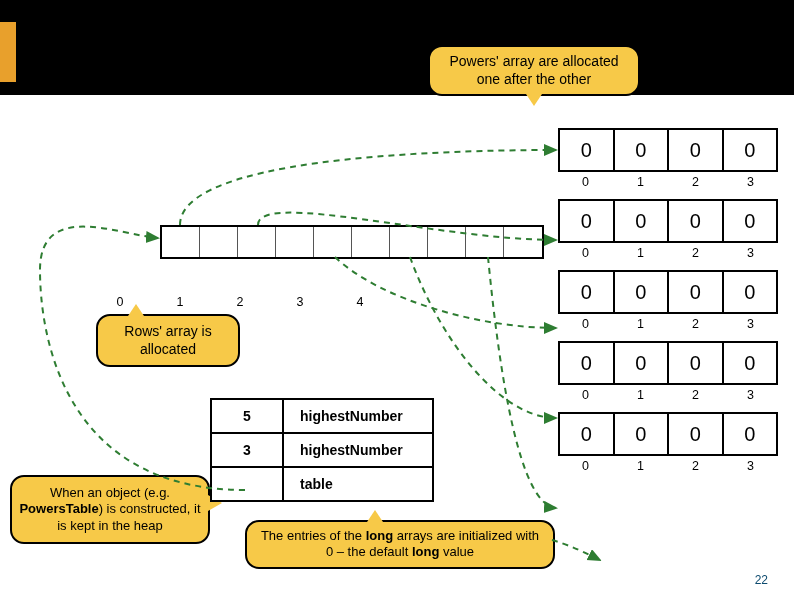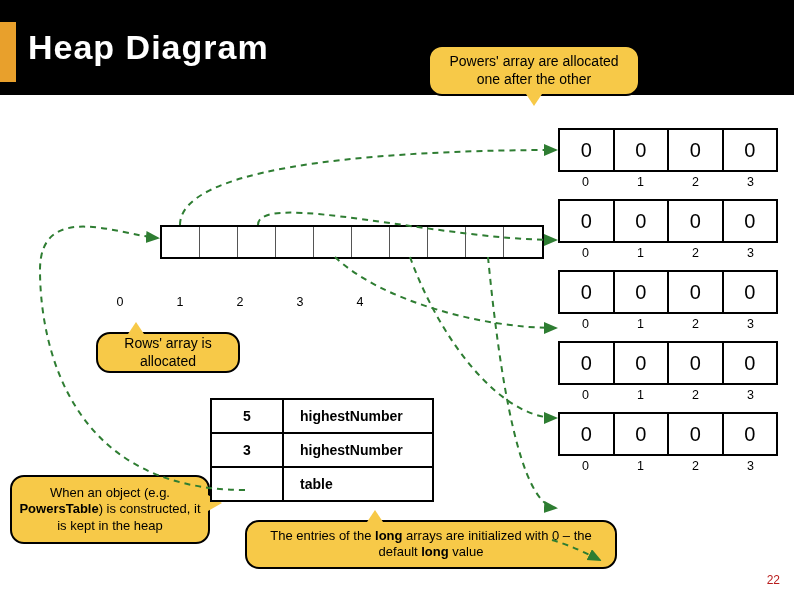--- a/index.html
+++ b/index.html
@@ -50,37 +50,37 @@
   }
   
   .cb-top { top: 45px; left: 428px; width: 212px; color:#000; }
   .cb-top::after {
     bottom: -12px; left: 50%; margin-left: -8px;
     border-left: 8px solid transparent;
     border-right: 8px solid transparent;
     border-top: 12px solid #f7c948;
   }
   
-  .cb-rows { top: 332px; left: 96px; width: 144px; padding:1px 10px; }
+  .cb-rows { top: 314px; left: 96px; width: 144px; padding:7px 10px; }
   .cb-rows::after {
     top: -12px; left: 30px;
     border-left: 8px solid transparent;
     border-right: 8px solid transparent;
     border-bottom: 12px solid #f7c948;
   }
   
   .cb-heap { top: 475px; left: 10px; width: 200px; font-size:13px; padding:8px 1px;}
   .cb-heap::after {
     top: 18px; right: -14px;
     border-top: 8px solid transparent;
     border-bottom: 8px solid transparent;
     border-left: 14px solid #f7c948;
   }
   
-  .cb-entries { top: 520px; left: 245px; width: 372px; font-size:13px; padding:6px 10px;}
+  .cb-entries { top: 520px; left: 245px; width: 310px; font-size:13px; padding:6px 10px;}
   .cb-entries::after {
     top: -12px; left: 120px;
     border-left: 8px solid transparent;
     border-right: 8px solid transparent;
     border-bottom: 12px solid #f7c948;
   }
   
   .ptr-array {
     position: absolute;
     top: 225px; left: 160px;
@@ -131,35 +131,34 @@
     background:#fff;
   }
   .mini-arr .mcell:last-child { border-right: none; }
   .mini-idx {
     display:flex;
   }
   .mini-idx .micell {
     flex:1; text-align:center; font-size:12.5px; padding-top:3px;
   }
   .slide-num {
-    position:absolute; bottom:8px; right:14px; font-size:12px; color:#b91c1c;
+    position:absolute; bottom:8px; right:26px; font-size:12px; color:#0c4a6e;
   }
   
   svg.arrows {
     position:absolute; top:0; left:0; width:794px; height:595px; pointer-events:none;
   }
   .dash { stroke:#2e7d32; stroke-width:2; stroke-dasharray:6 5; fill:none; }
   .ahead { fill:#2e7d32; }
 </style>
 </head>
 <body>
 
 <div class="header">
   <div class="header-orange"></div>
-  <div class="header-title">Heap Diagram</div>
 </div>
 
 <div class="callout callout-bubble cb-top">
   <span>Powers' array are allocated one after the other</span>
 </div>
 
 <div class="callout callout-bubble cb-rows">
   <span>Rows' array is allocated</span>
 </div>
 

